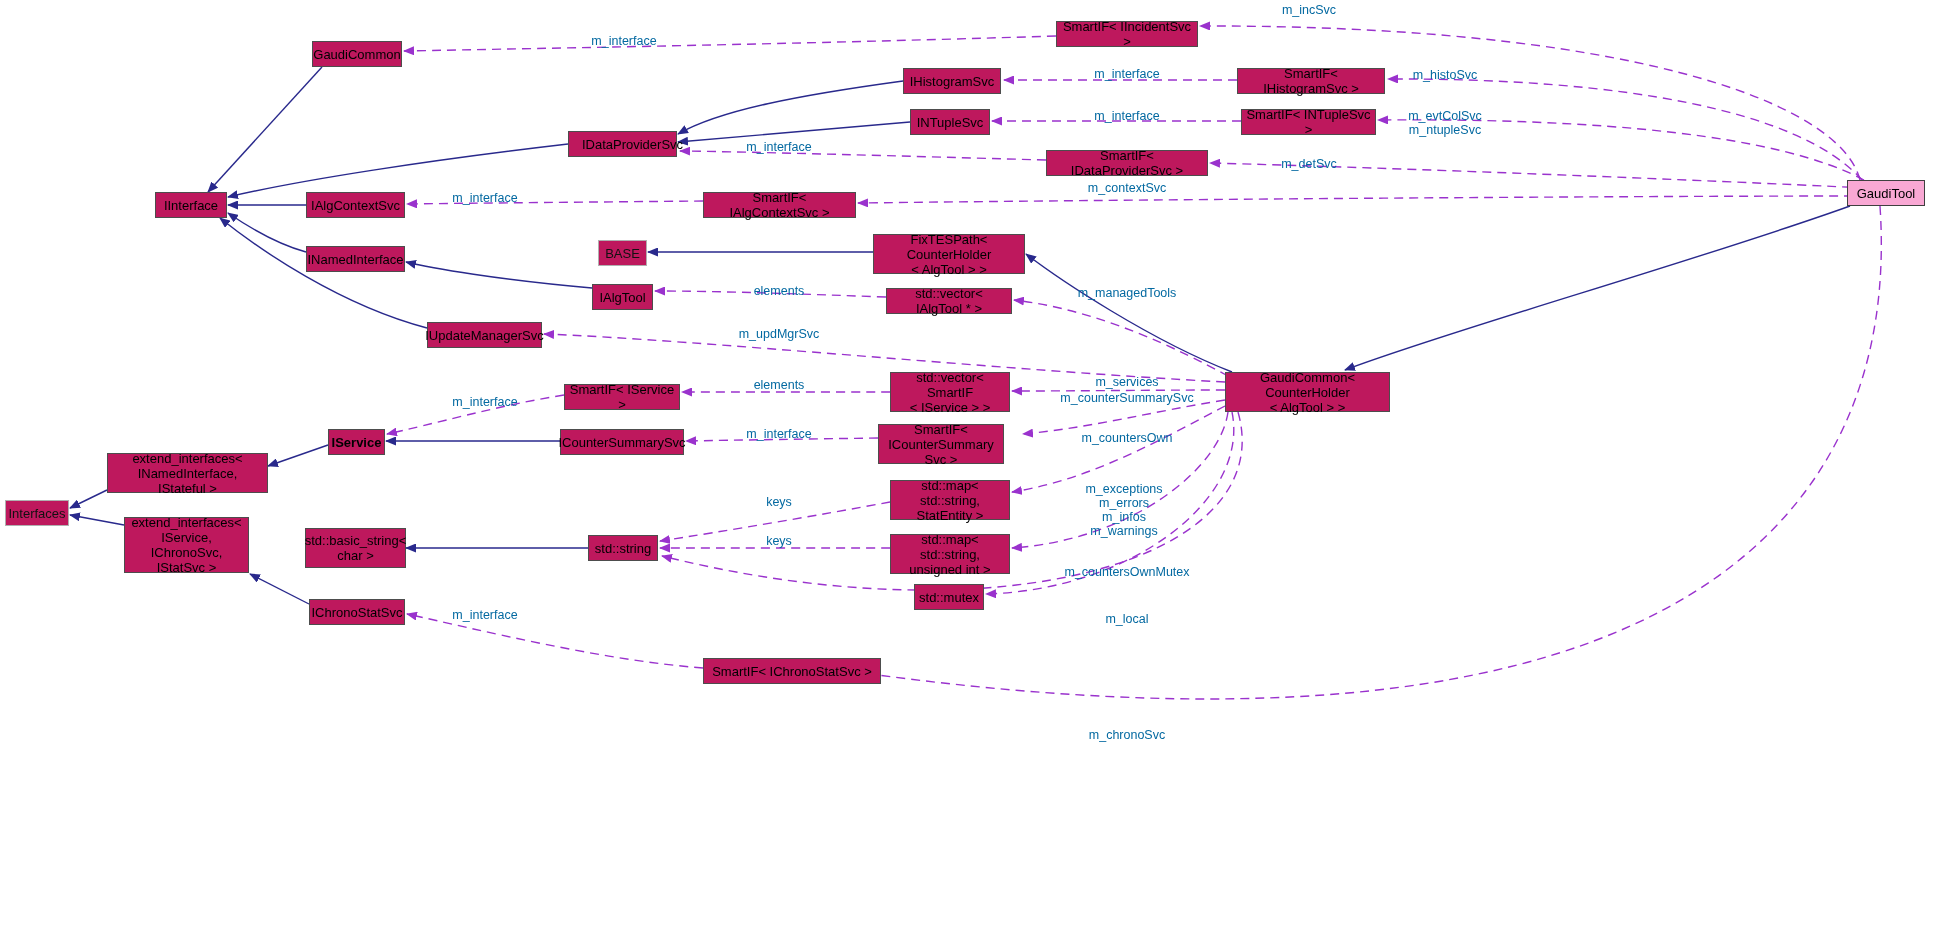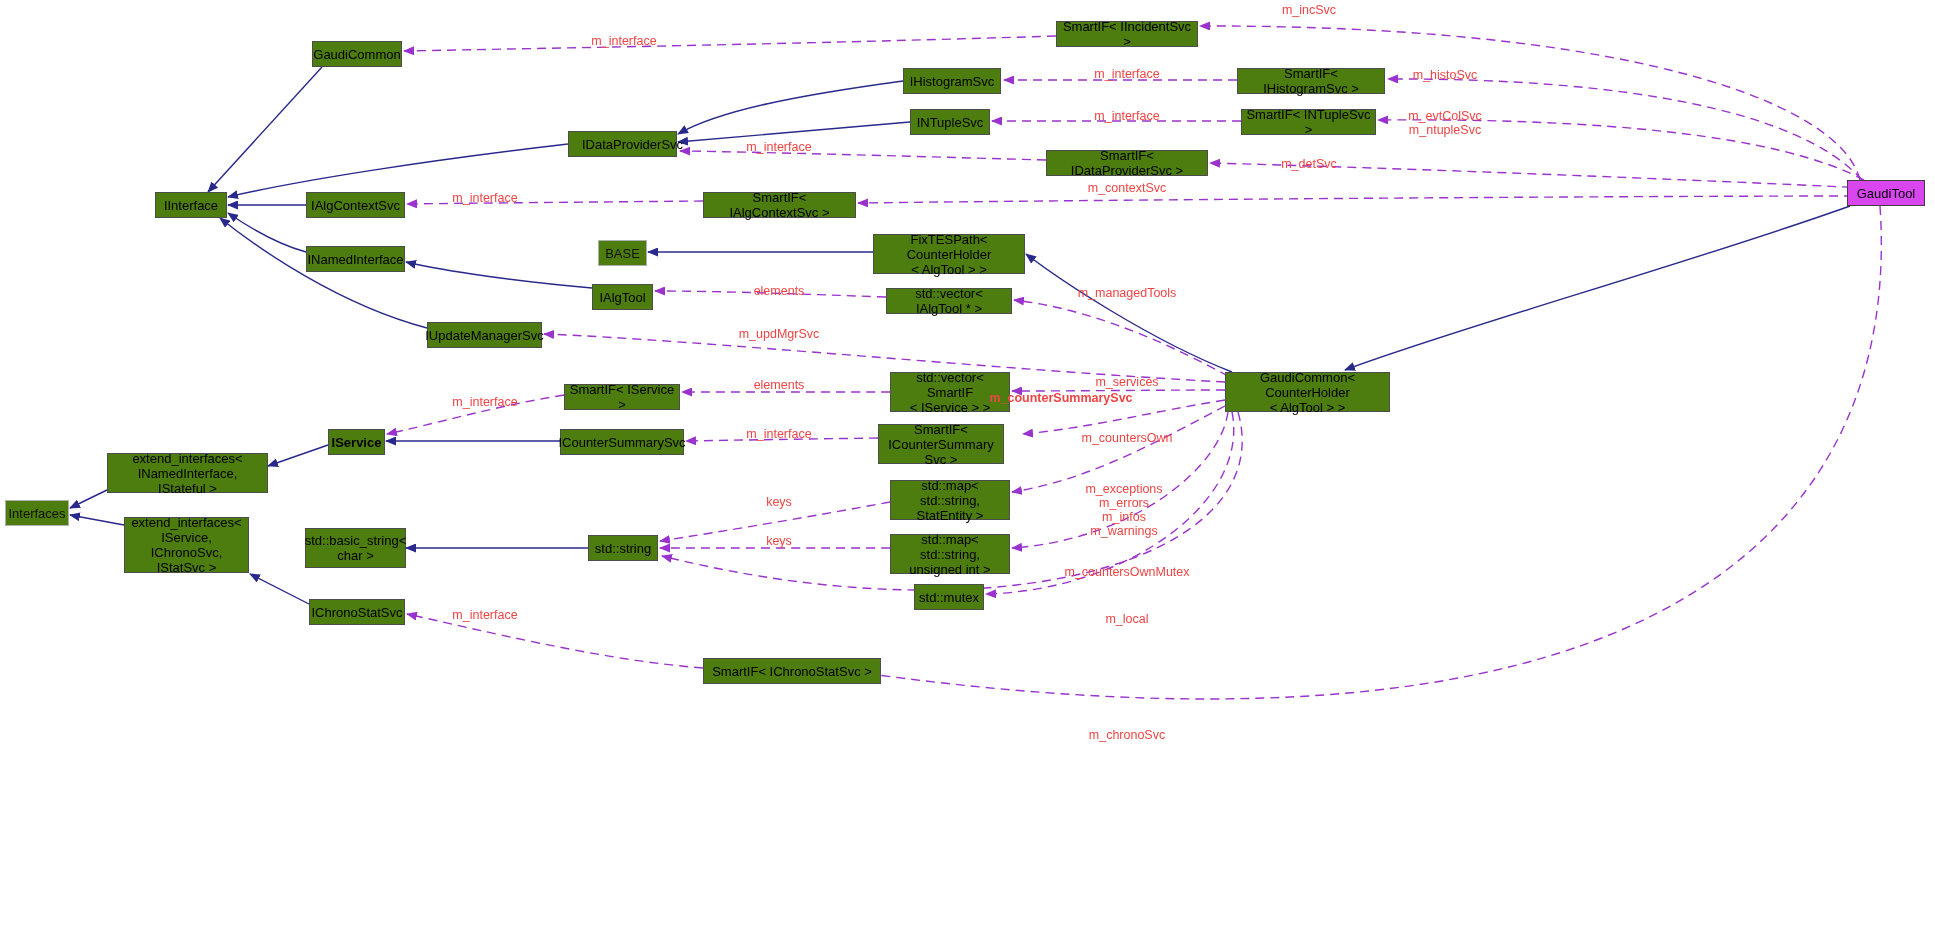--- a/index.html
+++ b/index.html
@@ -21,46 +21,46 @@
     left: 0;
     top: 0;
     width: 1935px;
     height: 934px;
     pointer-events: none;
   }
   .node {
     position: absolute;
     box-sizing: border-box;
     border: 1px solid #1a1a1a;
-    background: #4d7c0f;
+    background: #be185d;
     color: #000000;
     font-size: 13px;
     line-height: 15px;
     display: flex;
     align-items: center;
     justify-content: center;
     text-align: center;
     white-space: pre-line;
     padding: 1px 4px;
     z-index: 5;
   }
   .node.thick { border: 1.5px solid #4d4d4d; }
   .node.current {
-    background: #d946ef;
+    background: #f9a8d4;
     border: 1.5px solid #404040;
   }
   .node.faint {
     border: 1px solid #b0b0b0;
     color: #111111;
   }
   .edge-label {
     position: absolute;
     font-size: 12.5px;
     line-height: 14px;
-    color: #ef4444;
+    color: #0369a1;
     white-space: pre-line;
     text-align: center;
     transform: translate(-50%, -50%);
     z-index: 6;
     background: transparent;
   }
 </style>
 </head>
 <body>
 
@@ -181,21 +181,21 @@
       <div class="edge-label" style="left: 779px; top: 147px;">m_interface</div>
       <div class="edge-label" style="left: 1309px; top: 164px;">m_detSvc</div>
       <div class="edge-label" style="left: 485px; top: 198px;">m_interface</div>
       <div class="edge-label" style="left: 1127px; top: 188px;">m_contextSvc</div>
       <div class="edge-label" style="left: 779px; top: 291px;">elements</div>
       <div class="edge-label" style="left: 1127px; top: 293px;">m_managedTools</div>
       <div class="edge-label" style="left: 779px; top: 334px;">m_updMgrSvc</div>
       <div class="edge-label" style="left: 485px; top: 402px;">m_interface</div>
       <div class="edge-label" style="left: 779px; top: 385px;">elements</div>
       <div class="edge-label" style="left: 1127px; top: 382px;">m_services</div>
-      <div class="edge-label" style="left: 1061px; top: 398px; font-weight: bold;">m_counterSummarySvc</div>
+      <div class="edge-label" style="left: 1127px; top: 398px;">m_counterSummarySvc</div>
       <div class="edge-label" style="left: 779px; top: 434px;">m_interface</div>
       <div class="edge-label" style="left: 1127px; top: 438px;">m_countersOwn</div>
       <div class="edge-label" style="left: 779px; top: 502px;">keys</div>
       <div class="edge-label" style="left: 1124px; top: 510px;">m_exceptions
 m_errors
 m_infos
 m_warnings</div>
       <div class="edge-label" style="left: 779px; top: 541px;">keys</div>
       <div class="edge-label" style="left: 1127px; top: 572px;">m_countersOwnMutex</div>
       <div class="edge-label" style="left: 485px; top: 615px;">m_interface</div>

